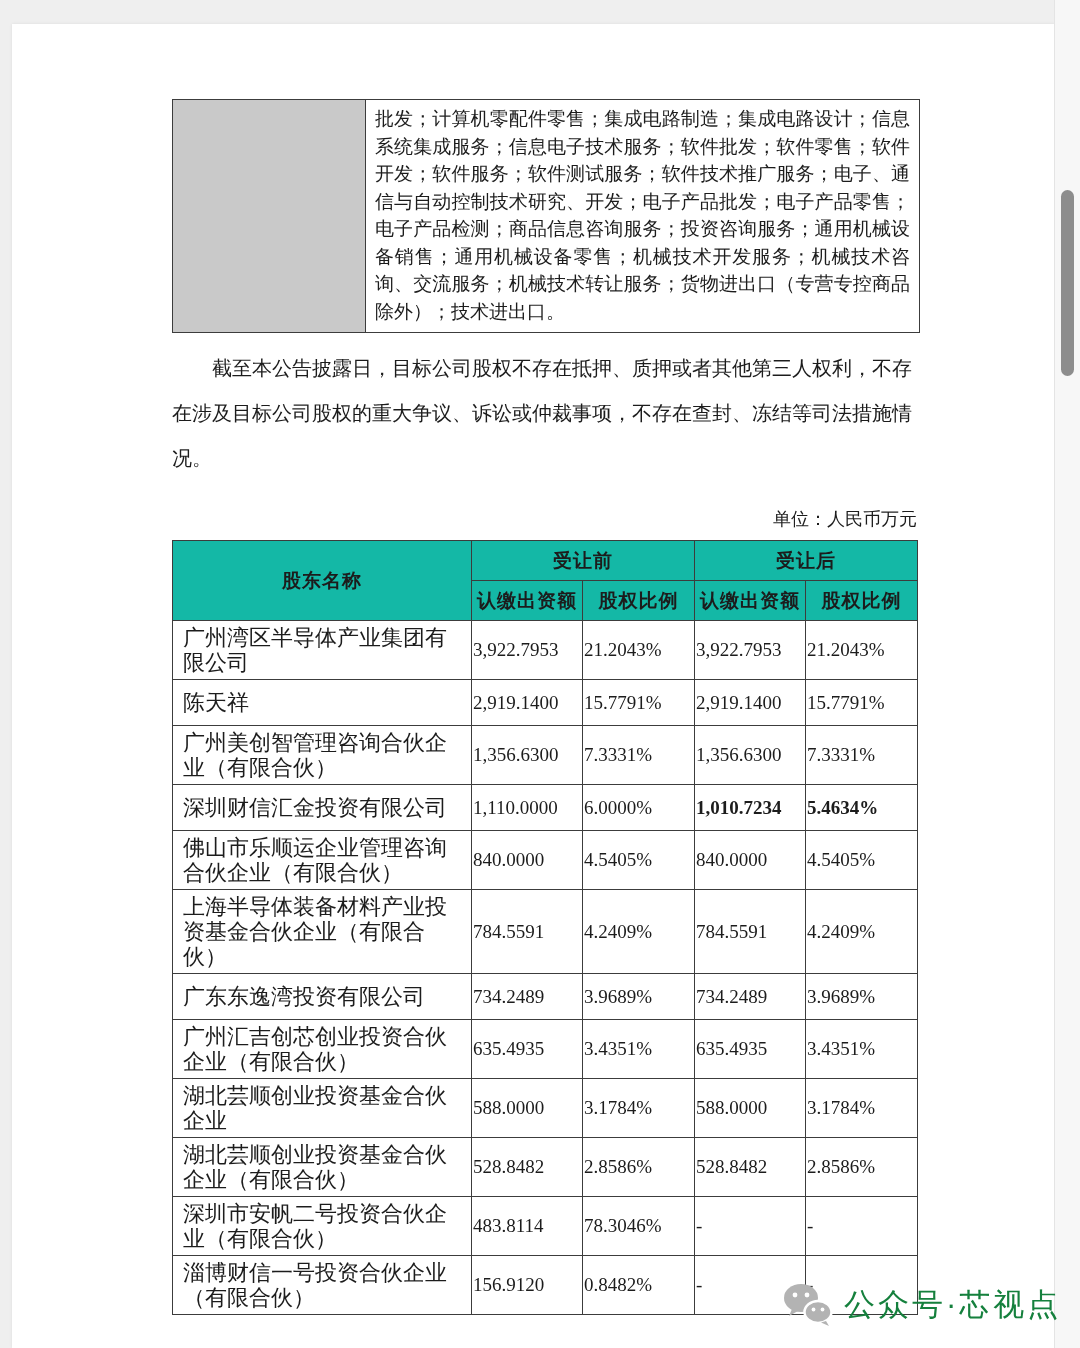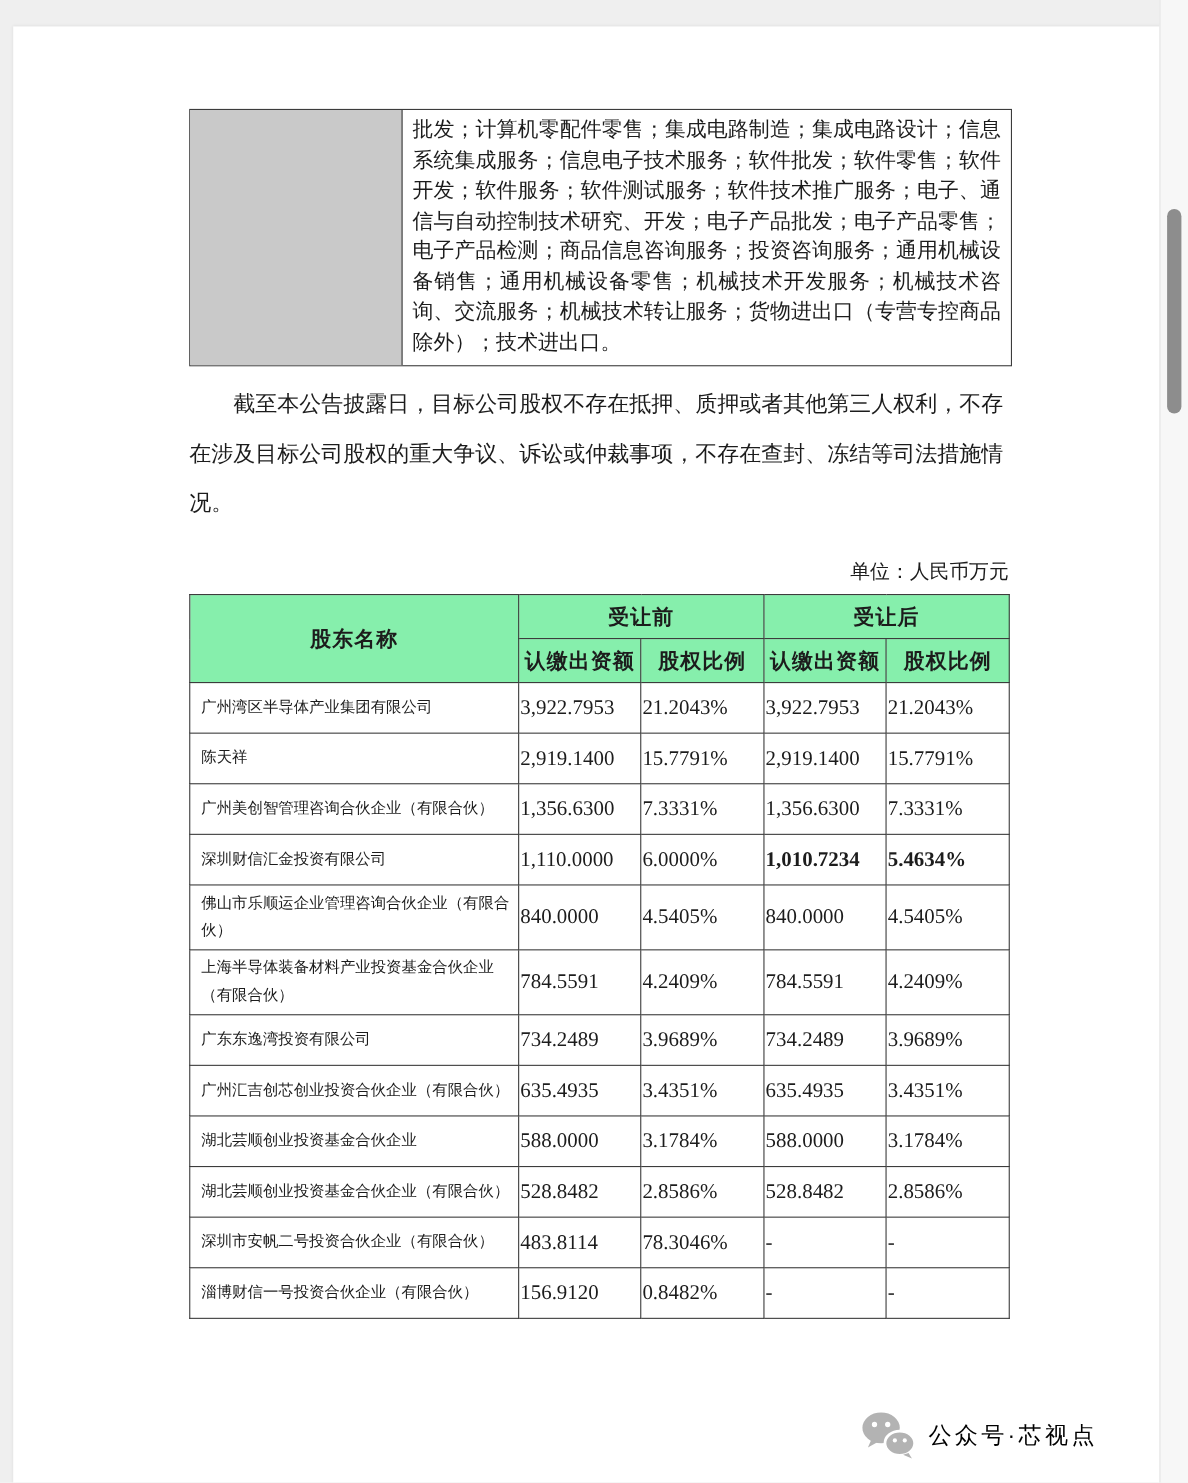--- a/index.html
+++ b/index.html
@@ -51,42 +51,42 @@
 
   
   table.equity{
     border-collapse:collapse;width:745px;table-layout:fixed;
     font-size:19px;
   }
   table.equity th,table.equity td{
     border:1px solid #3c3c3c;box-sizing:border-box;
   }
   table.equity thead th{
-    background:#86efac;font-weight:700;height:40px;text-align:center;
+    background:#14b8a6;font-weight:700;height:40px;text-align:center;
     font-size:19px;letter-spacing:1px;
   }
   table.equity td{height:46px;vertical-align:middle;}
   td.name{
-    text-align:left;padding:4px 6px 4px 10px;line-height:25px;font-size:14px;
+    text-align:left;padding:4px 6px 4px 10px;line-height:25px;font-size:22px;
   }
   td.num{
     padding-right:10px;font-size:19px;
     font-family:"Liberation Serif","DejaVu Serif",serif;
   }
   td.bold{font-weight:700;}
 
   
   .watermark{
     position:absolute;left:782px;top:1283px;display:flex;align-items:center;
     color:#bdbdbd;z-index:5;
   }
   .wm-icon{width:52px;height:44px;margin-right:10px;flex:0 0 auto;}
   .wm-text{
-    font-size:21px;letter-spacing:3px;
-    font-family:"Liberation Sans","DejaVu Sans",sans-serif;color:#000000;
+    font-size:31px;letter-spacing:3px;
+    font-family:"Liberation Sans","DejaVu Sans",sans-serif;color:#15803d;
   }
 </style>
 </head>
 <body>
 
 <div class="page">
   <div class="content">
 
     <div class="biz-table">
       <div class="biz-label"></div>

